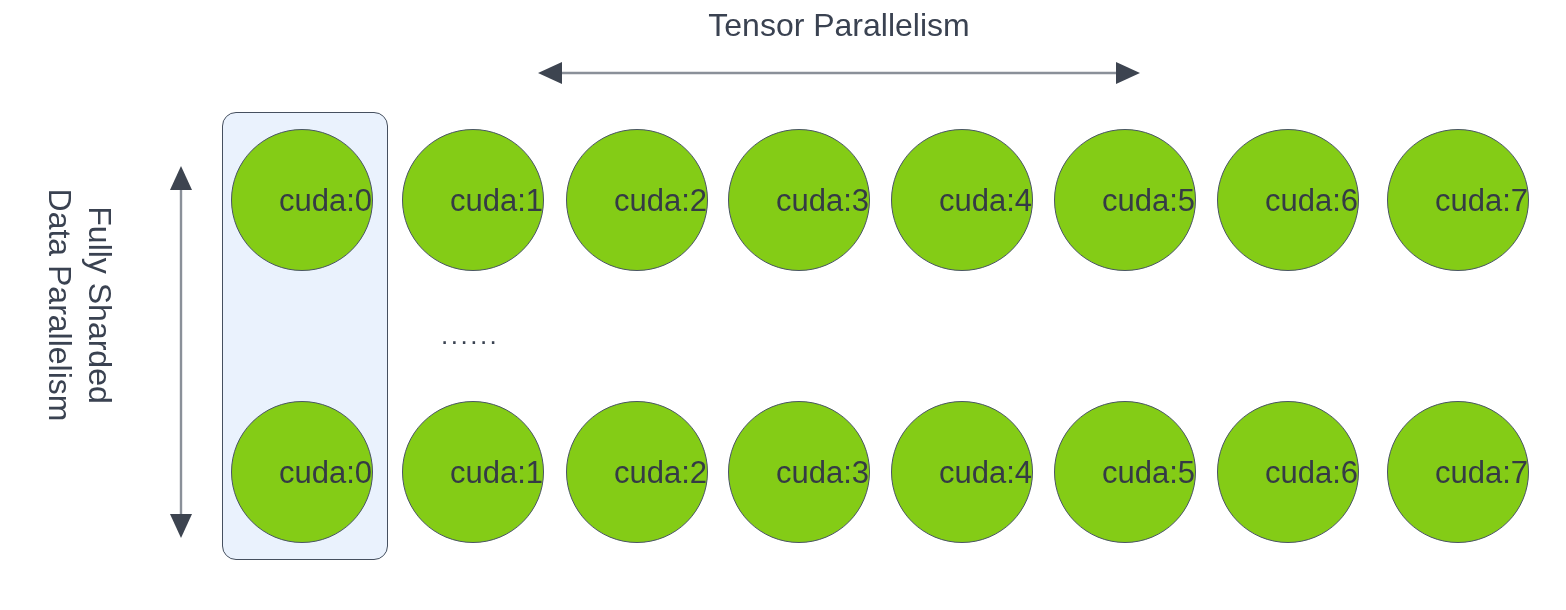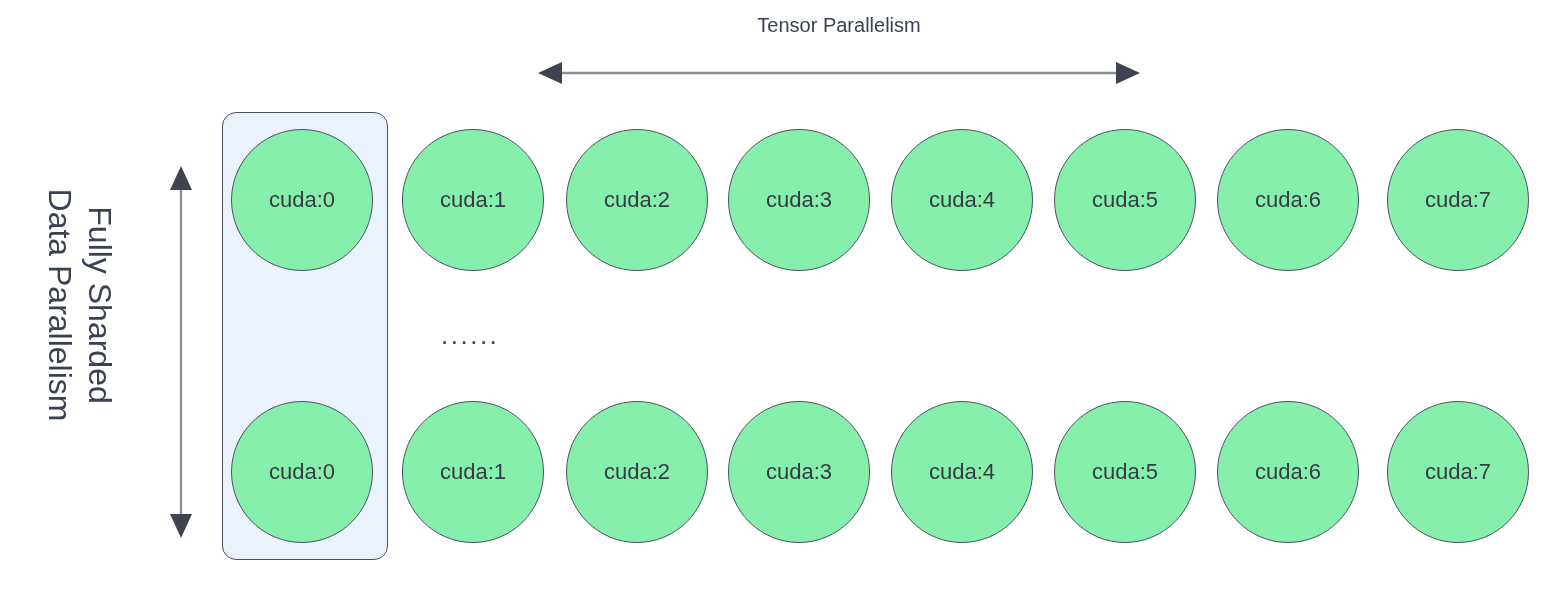--- a/index.html
+++ b/index.html
@@ -16,21 +16,21 @@
     width: 1566px;
     height: 610px;
     background: #ffffff;
     overflow: hidden;
   }
   .title-inner {
     position: absolute;
     left: 839px;
     top: 7px;
     transform: translateX(-50%);
-    font-size: 20px;
+    font-size: 32px;
     line-height: 36px;
     color: #3a4251;
     white-space: nowrap;
   }
 
   
   .h-arrow {
     position: absolute;
     left: 536px;
     top: 56px;
@@ -57,28 +57,28 @@
     border-radius: 14px;
     box-sizing: border-box;
   }
 
   
   .gpu {
     position: absolute;
     width: 142px;
     height: 142px;
     border-radius: 50%;
-    background: #86efac;
+    background: #84cc16;
     border: 1.7px solid #4a5565;
     box-sizing: border-box;
     display: flex;
     align-items: center;
-    justify-content: center;
+    justify-content: flex-end;
     color: #353b45;
-    font-size: 22px;
+    font-size: 31px;
     line-height: 1;
     white-space: nowrap;
   }
 
   
   .ellipsis {
     position: absolute;
     left: 441px;
     top: 322px;
     font-size: 26px;

